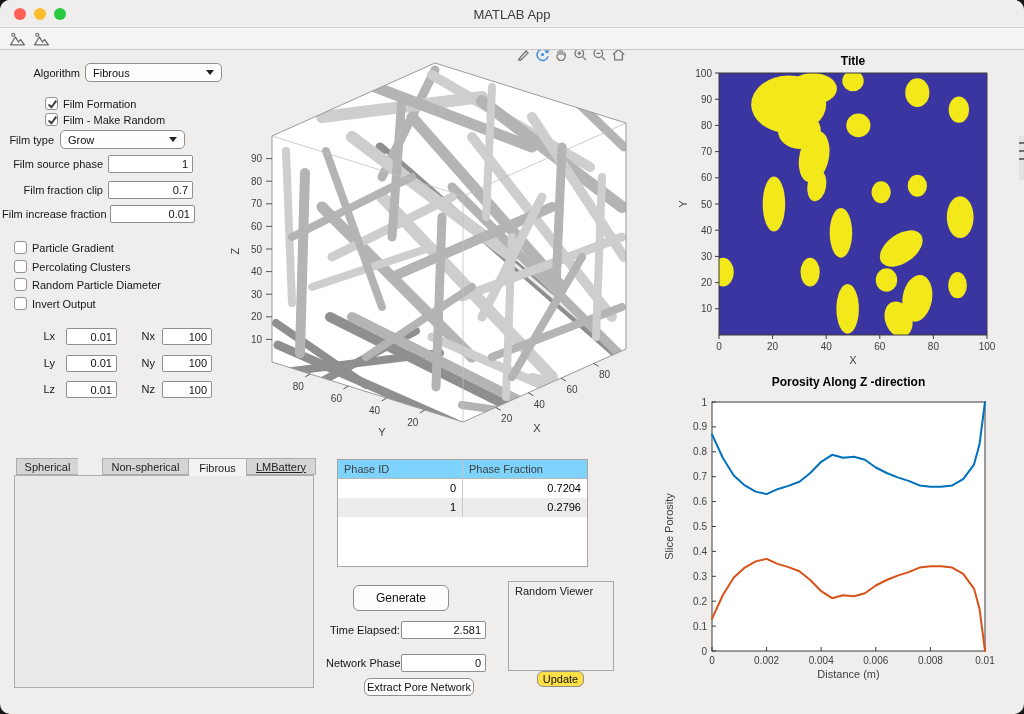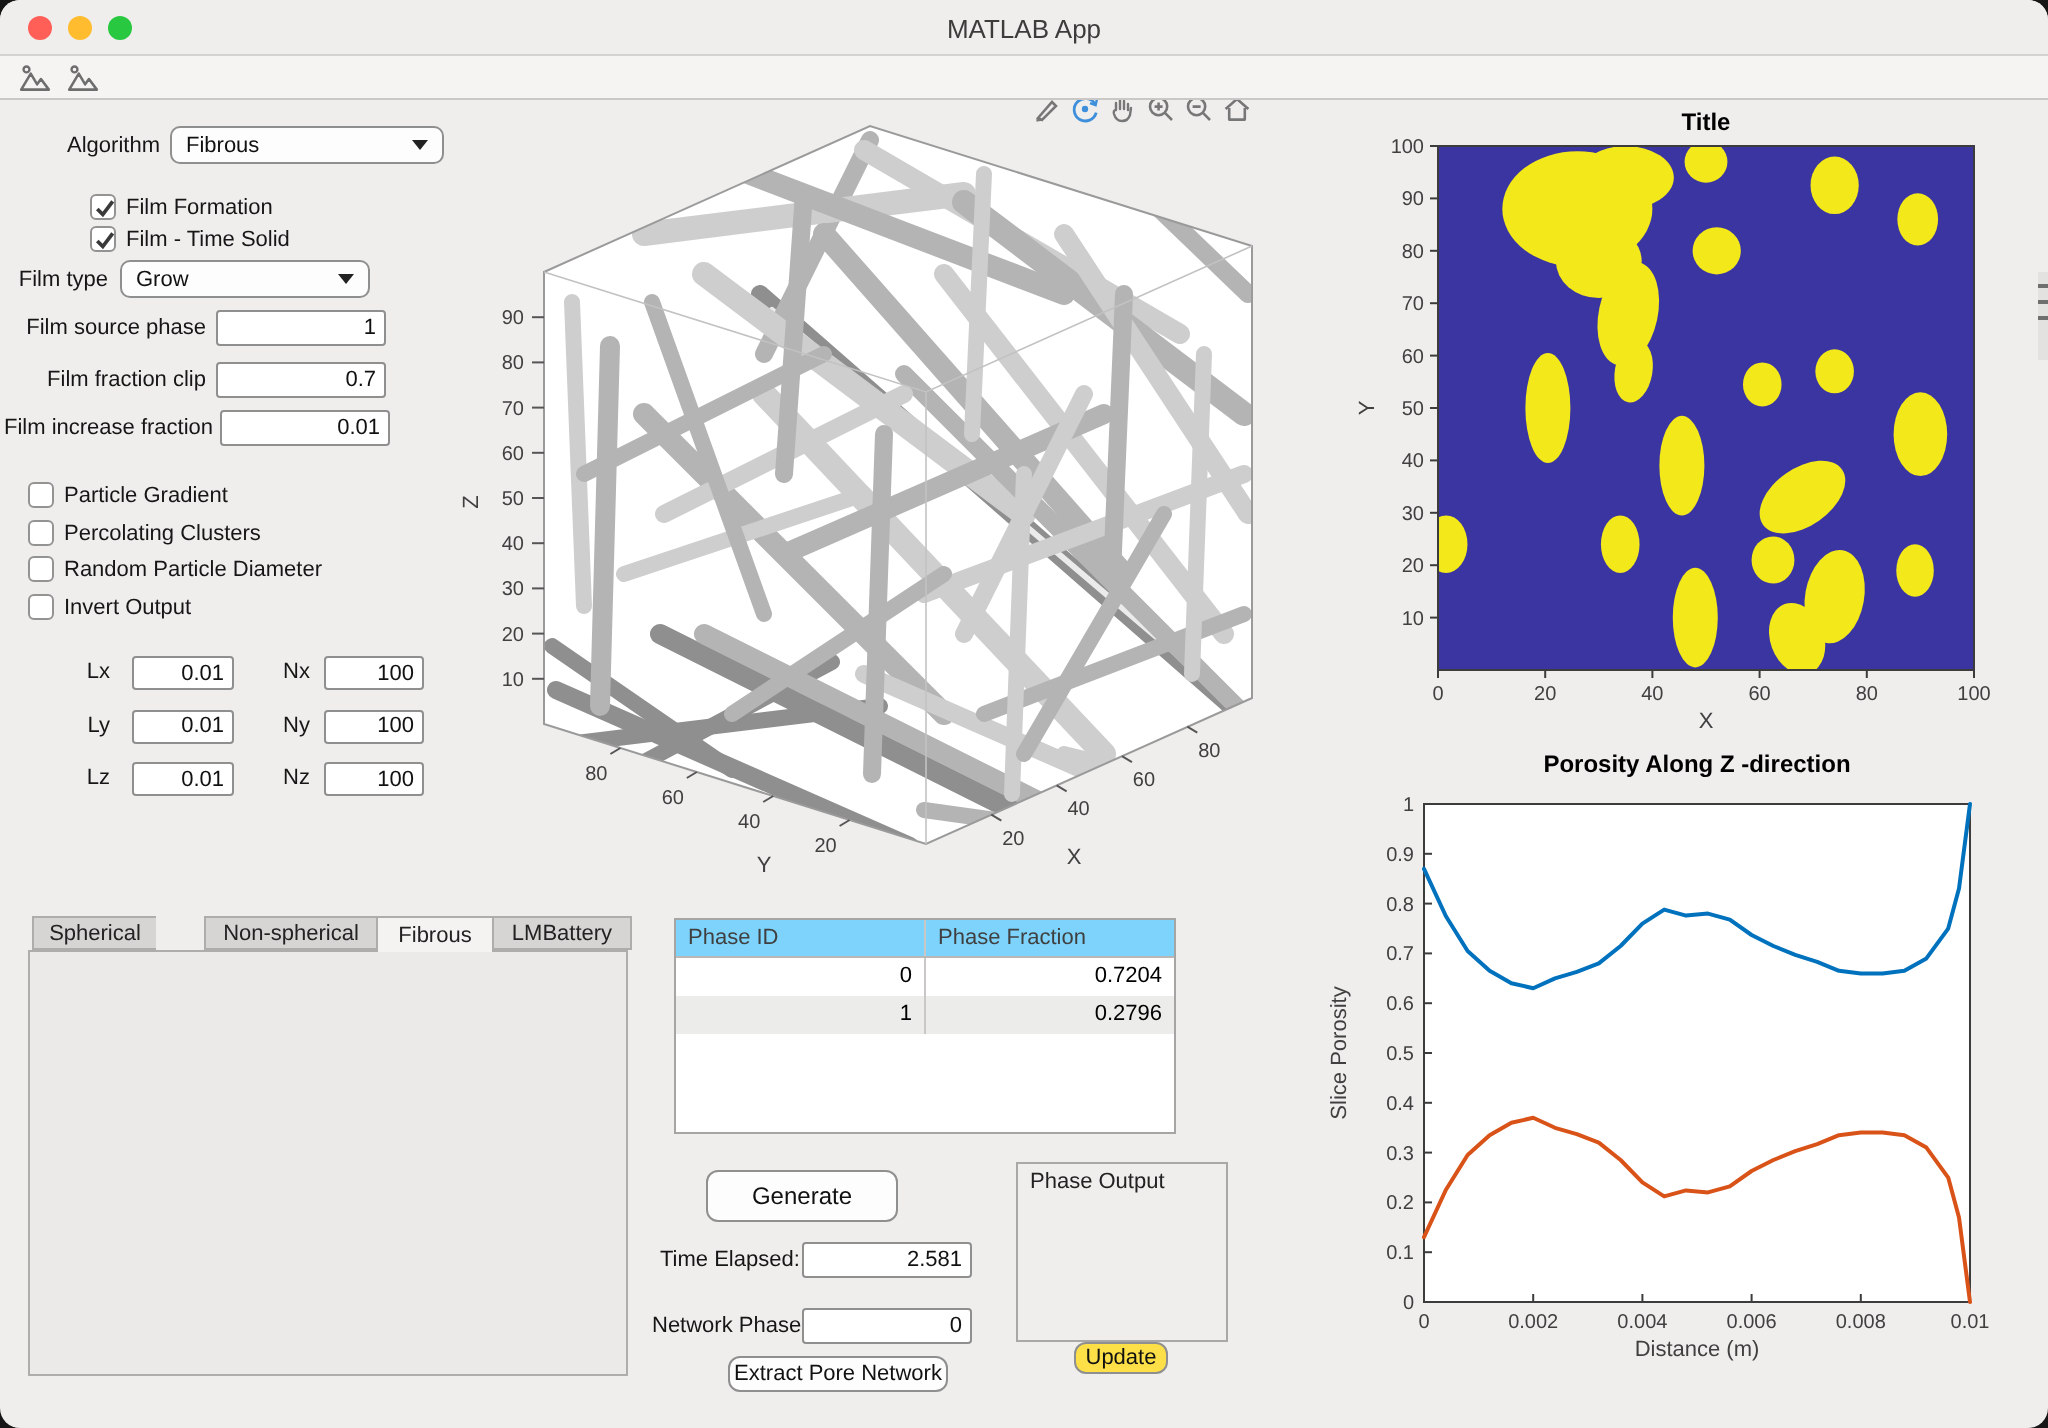--- a/index.html
+++ b/index.html
@@ -33,21 +33,21 @@
   .cb svg { display:none; position:absolute; left:1px; top:1px; }
   .cb.checked svg { display:block; }
   
   .btn { position:absolute; background:#fdfdfd; border:1px solid #8f8f8f; border-radius:6px;
          font-size:11px; color:#111; display:flex; align-items:center; justify-content:center; }
   
   #tab-panel { position:absolute; left:14px; top:458px; width:252px; height:230px; }
   #tab-strip { position:absolute; left:0; top:0; height:17px; display:flex; z-index:2; }
   .tab { height:17px; background:#d6d5d4; border:1px solid #aeadac; border-right:none;
          font-size:11px; color:#222; display:flex; align-items:center; justify-content:center; }
-  .tab:last-child { border-right:1px solid #aeadac; }
+  .tab:last-child { border-right:1px solid #aeadac;text-decoration:underline; }
   .tab.selected { background:#f4f3f2; height:18px; border-bottom:none; }
   #tab-body { position:absolute; left:0; top:17px; width:300px; height:213px;
               background:#ebeae9; border:1px solid #aeadac; }
   
   #phase-table { position:absolute; left:337px; top:459px; width:251px; height:108px;
                  background:#fff; border:1px solid #a6a5a4; font-size:11px; }
   #phase-table .thead { display:flex; height:19px; background:#7dd3fc;
                         border-bottom:1px solid #b9b8b7; color:#3f3f3f; }
   #phase-table .th { padding:3px 6px; }
   #phase-table .tr { display:flex; height:19px; }
@@ -100,21 +100,21 @@
         <polyline points="1.5,5 4,7.5 8.5,1.5" fill="none" stroke="#3a3a3a" stroke-width="1.7"></polyline>
       </svg>
   </div>
   <div class="lbl" style="left:63px; top:98px;">Film Formation</div>
 
   <div class="cb checked" style="left:45px; top:113px;">
     <svg width="11" height="11" viewBox="0 0 10 10">
         <polyline points="1.5,5 4,7.5 8.5,1.5" fill="none" stroke="#3a3a3a" stroke-width="1.7"></polyline>
       </svg>
   </div>
-  <div class="lbl" style="left:63px; top:114px;">Film - Time Solid</div>
+  <div class="lbl" style="left:63px; top:114px;">Film - Make Random</div>
 
   <div class="lbl r" style="left:4px; top:134px; width:50px;">Film type</div>
   <div class="dd" style="left:60px; top:130px; width:125px; height:19px;">
     <span>Grow</span>
     <span class="caret"></span>
   </div>
 
   <div class="lbl r" style="left:8px; top:158px; width:95px;">Film source phase</div>
   <input class="field" style="left: 108px; top: 155px; width: 85px; height: 18px;" readonly="" value="1">
 
@@ -185,21 +185,21 @@
   <input class="field" style="left: 401px; top: 621px; width: 85px; height: 18px;" readonly="" value="2.581">
 
   <div class="lbl r" style="left:326px; top:657px; width:70px;">Network Phase</div>
   <input class="field" style="left: 401px; top: 654px; width: 85px; height: 18px;" readonly="" value="0">
 
   <div class="btn" style="left:364px; top:678px; width:110px; height:18px;">
       <span>Extract Pore Network</span>
     </div>
 
   <div id="phase-viewer">
-    <div id="pv-title">Phase Output</div>
+    <div id="pv-title">Random Viewer</div>
     <div id="pv-buttons"></div>
   </div>
   <div class="btn" id="update-btn">
       <span>Update</span>
     </div>
 
   <div style="position:absolute; left:516px; top:47px; width:112px; height:16px; display:flex; gap:4px;">
     <svg width="15" height="15" viewBox="0 0 15 15">
         <path d="M3,12 L10,4 L12,6 L5,13 Z M2.2,13.3 L4.5,12.8" fill="none" stroke="#777" stroke-width="1.3"></path>
       </svg>

